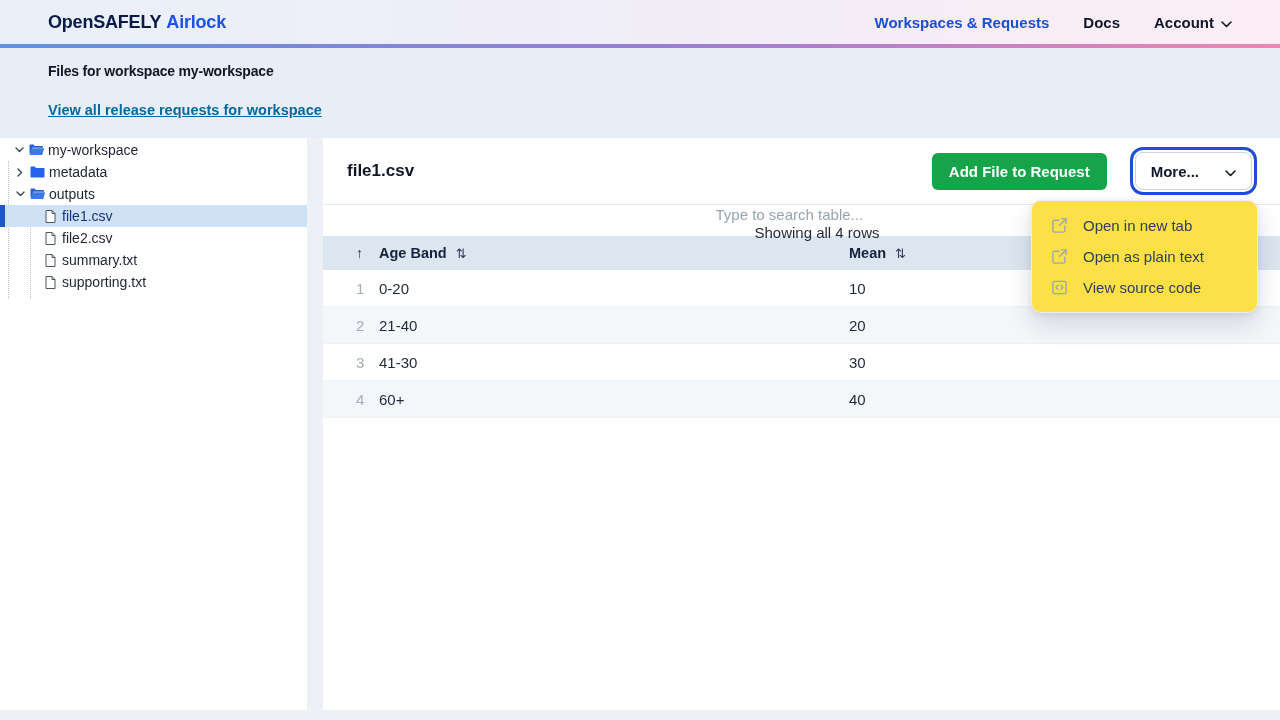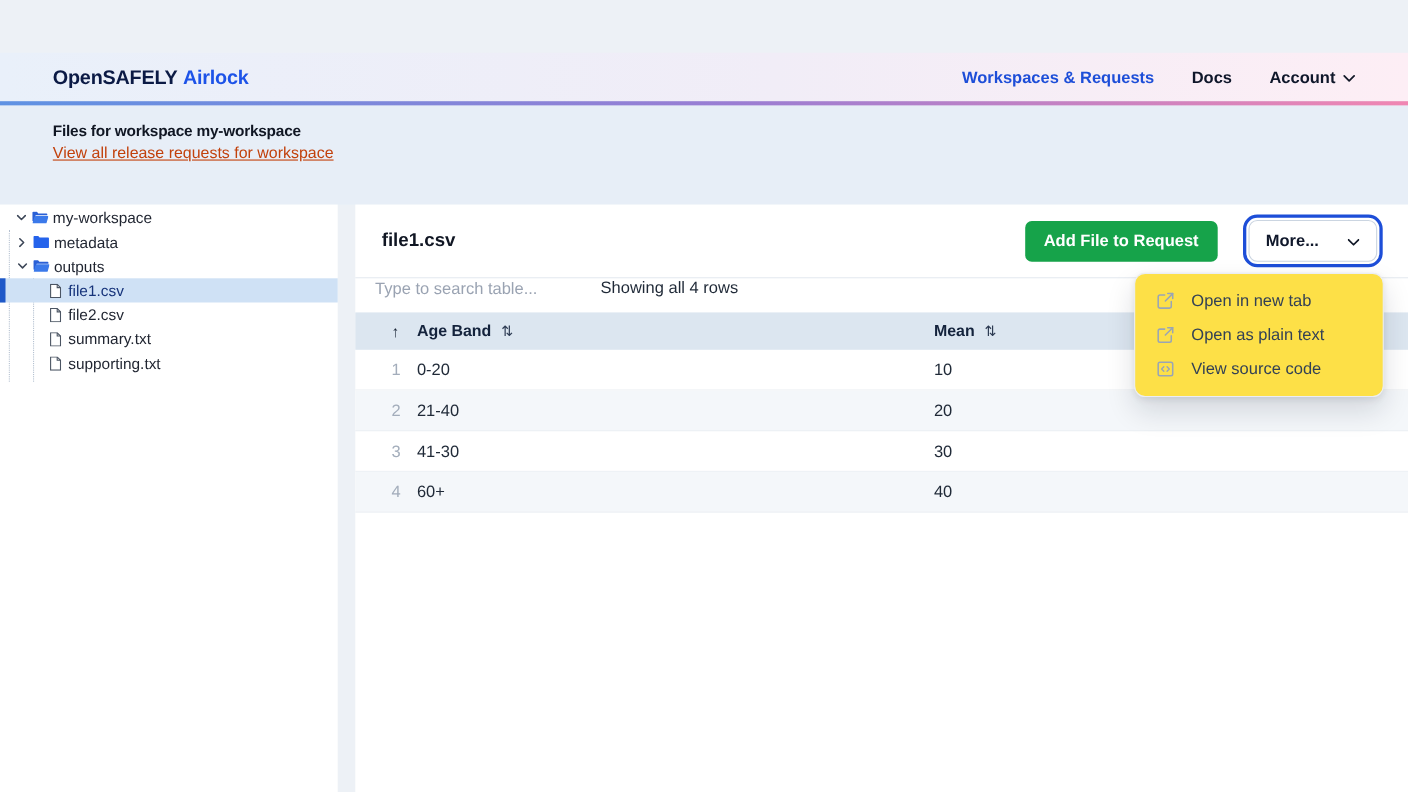--- a/index.html
+++ b/index.html
@@ -8,36 +8,35 @@
     width:1280px; height:720px; overflow:hidden;
     font-family:"Liberation Sans","DejaVu Sans",sans-serif;
     background:#edf1f6; color:#0f172a;
   }
 
   
   .nav {
     height:44px; display:flex; align-items:center; justify-content:space-between;
     padding:0 48px;
     background:linear-gradient(90deg,#e9f0fa 0%,#f1edf7 55%,#fdeef5 100%);
-    margin-top:48px;
   }
   .brand { font-size:18px; font-weight:800; letter-spacing:-.2px; white-space:nowrap; }
   .brand-primary { color:#0b1a45; }
   .brand-secondary { color:#1d53e8; margin-left:5px; }
   .nav-links { display:flex; align-items:center; gap:34px; font-size:15px; font-weight:600; }
   .nav-link { color:#0f172a; text-decoration:none; cursor:pointer; display:flex; align-items:flex-start; gap:7px; }
   .nav-link.active { color:#1d4ed8; }
   .chev { display:inline-block; }
   .grad-bar { height:4px; background:linear-gradient(90deg,#5f92e3 0%,#9a7dd3 52%,#f086b2 100%); }
 
   
   .page-header { height:90px; background:#e7eef7; padding:15px 48px 0; }
   .page-title { margin:0; font-size:14px; font-weight:800; color:#101623; letter-spacing:-.2px; }
-  .header-link { display:inline-block; margin-top:5px; font-size:14.5px; font-weight:400;
-                 color:#c2410c; text-decoration:underline; cursor:pointer; }
+  .header-link { display:inline-block; margin-top:23px; font-size:14.5px; font-weight:700;
+                 color:#0369a1; text-decoration:underline; cursor:pointer; }
 
   
   .content { position:relative; height:572px; }
 
   
   .sidebar { position:absolute; left:0; top:0; width:307px; height:572px; background:#fff; padding-top:1px; }
   .guide { position:absolute; width:0; border-left:1px dotted #b4c0d0; }
   .guide-1 { left:8px; top:23px; height:138px; }
   .guide-2 { left:30px; top:67px; height:94px; }
   .tree-row { position:relative; height:22px; display:flex; align-items:center; gap:4px;
@@ -58,21 +57,21 @@
   .file-title { flex:1; font-size:17px; font-weight:700; color:#101623; }
   .btn-green { background:#16a34a; color:#fff; border:none; border-radius:6px; height:37px;
                padding:0 17px; font-size:15px; font-weight:600; cursor:pointer;
                font-family:inherit; margin-right:28px; }
   .btn-more { background:#fff; color:#0f172a; border:1px solid #cbd5e1; border-radius:8px;
               height:38px; padding:0 15px; font-size:15px; font-weight:600; cursor:pointer;
               font-family:inherit; display:flex; align-items:center; gap:26px;
               outline:3px solid #1d4ed8; outline-offset:2px; margin-right:6px; }
 
   
-  .table-toolbar { display:flex; align-items:flex-start; height:31px; padding-left:16px; }
+  .table-toolbar { display:flex; align-items:center; height:31px; padding-left:16px;flex-direction:column; }
   .search-input { border:none; outline:none; background:transparent; width:192px;
                   font-size:15px; color:#1f2937; font-family:inherit; }
   .search-input::placeholder { color:#9aa3b2; }
   .toolbar-status { font-size:15px; color:#1f2937; margin-left:15px; }
 
   .t-head, .t-row { display:grid; grid-template-columns:40px 470px 1fr; align-items:center; padding-left:16px; }
   .t-head { height:34px; background:#dce6f0; font-size:14.5px; font-weight:700; color:#14233c; }
   .cell-num { padding-left:17px; }
   .sort-asc { font-size:14px; color:#1d2839; cursor:pointer; }
   .th-inner { display:flex; align-items:center; gap:9px; cursor:pointer; }

